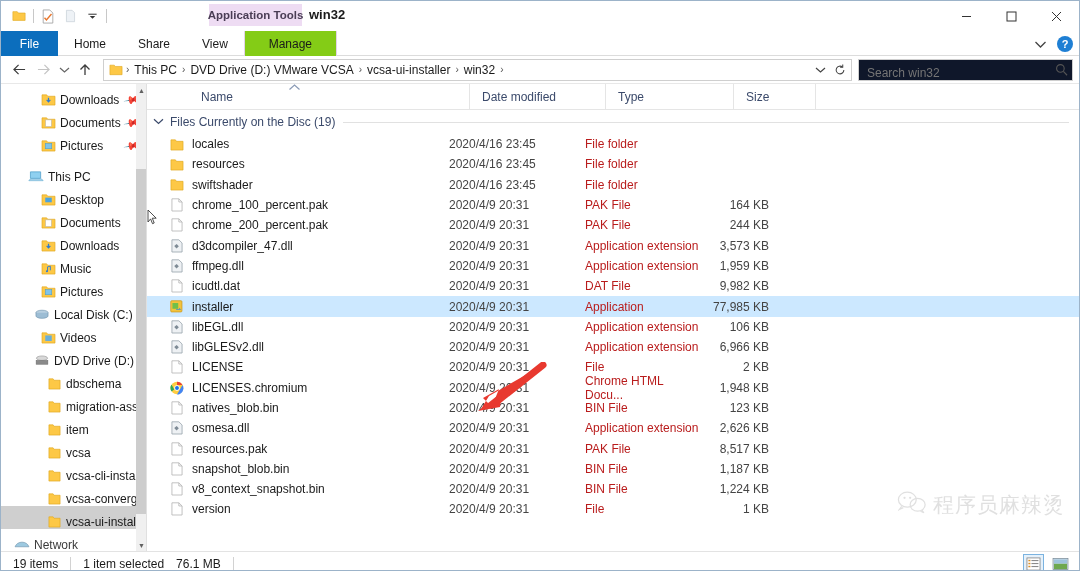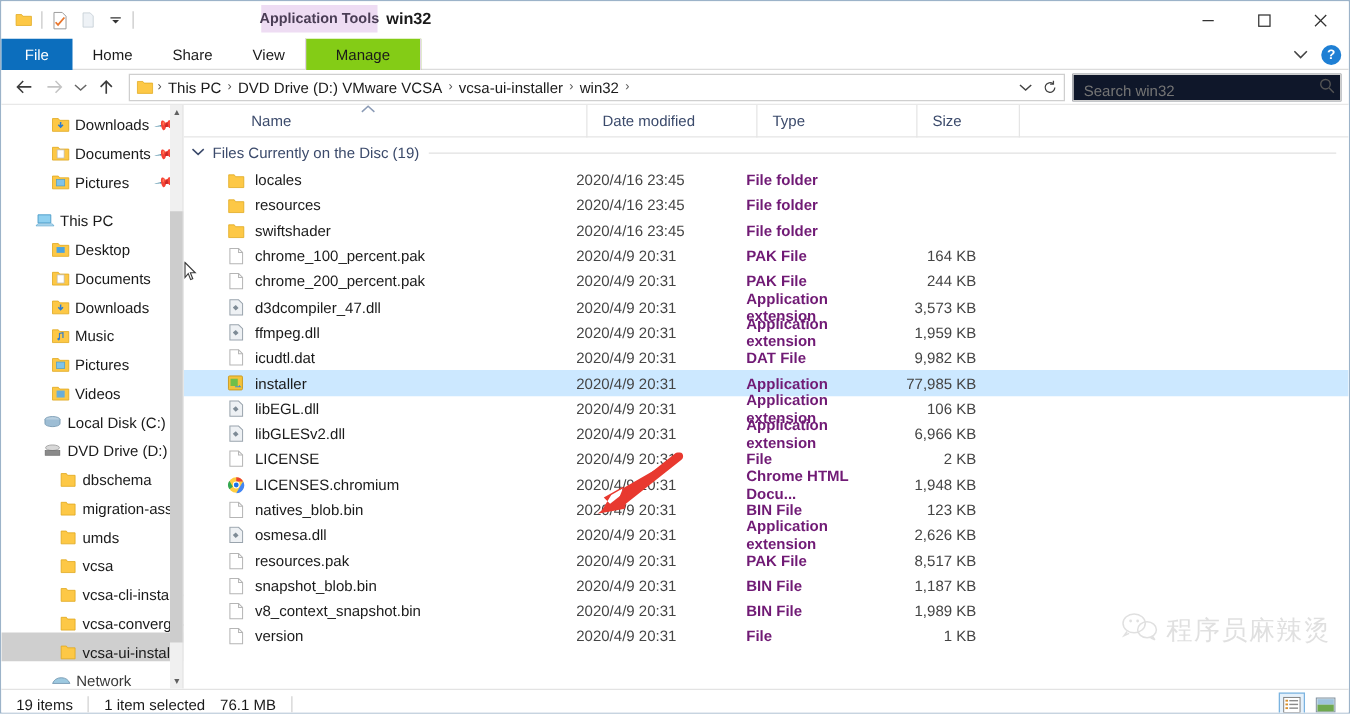--- a/index.html
+++ b/index.html
@@ -257,23 +257,23 @@
   .row {
     display: flex;
     height: 20.3px;
     align-items: center;
     font-size: 12px;
     color: #1a1a1a;
     position: relative;
   }
   .row.selected { background: #cce8ff; }
   .cell { display: flex; align-items: center; height: 20px; }
-  .cell.name { width: 290px; padding-left: 22px; margin-left: 12px; }
+  .cell.name { width: 290px; padding-left: 22px; }
   .cell.date { width: 136px; padding-left: 12px; color: #444; }
-  .cell.type { width: 128px; padding-left: 12px; color: #701a75; font-weight: bold; }
+  .cell.type { width: 128px; padding-left: 12px; color: #b91c1c; }
   .cell.size { width: 82px; padding-right: 14px; color: #444;
                justify-content: flex-end; }
   .file-ico {
     width: 16px; height: 16px; margin-right: 7px; flex-shrink: 0;
     display: flex; align-items: center; justify-content: center;
   }
 
   
   #statusbar {
     position: relative;
@@ -550,43 +550,43 @@
         <div class="navitem" style="padding-left:38px">
           <span class="nav-ico">
             <svg width="15" height="13" viewBox="0 0 16 14">
               <path d="M1 2h5l1.2 1.5H15V13H1z" fill="#fdc846" stroke="#e0a91f" stroke-width="0.7"></path>
               <rect x="4.5" y="5" width="7" height="5.5" fill="#7fc3ea" stroke="#4c9dc9" stroke-width="0.6"></rect>
             </svg>
           </span>
           <span>Pictures</span>
         </div>
 
+        <div class="navitem" style="padding-left:32px">
+          <span class="nav-ico">
+            <svg width="16" height="13" viewBox="0 0 17 14">
+              <ellipse cx="8.5" cy="5" rx="6.5" ry="2.6" fill="#b8cfe0" stroke="#6f93ad" stroke-width="0.7"></ellipse>
+              <path d="M2 5v3.5c0 1.4 2.9 2.6 6.5 2.6s6.5-1.2 6.5-2.6V5" fill="#9dbdd4" stroke="#6f93ad" stroke-width="0.7"></path>
+            </svg>
+          </span>
+          <span>Local Disk (C:)</span>
+        </div>
+
         <div class="navitem" style="padding-left:38px">
           <span class="nav-ico">
             <svg width="15" height="13" viewBox="0 0 16 14">
               <path d="M1 2h5l1.2 1.5H15V13H1z" fill="#fdc846" stroke="#e0a91f" stroke-width="0.7"></path>
               <rect x="4.5" y="4.8" width="7" height="6" fill="#6aaed8"></rect>
             </svg>
           </span>
           <span>Videos</span>
         </div>
 
         <div class="navitem" style="padding-left:32px">
           <span class="nav-ico">
             <svg width="16" height="13" viewBox="0 0 17 14">
-              <ellipse cx="8.5" cy="5" rx="6.5" ry="2.6" fill="#b8cfe0" stroke="#6f93ad" stroke-width="0.7"></ellipse>
-              <path d="M2 5v3.5c0 1.4 2.9 2.6 6.5 2.6s6.5-1.2 6.5-2.6V5" fill="#9dbdd4" stroke="#6f93ad" stroke-width="0.7"></path>
-            </svg>
-          </span>
-          <span>Local Disk (C:)</span>
-        </div>
-
-        <div class="navitem" style="padding-left:32px">
-          <span class="nav-ico">
-            <svg width="16" height="13" viewBox="0 0 17 14">
               <ellipse cx="8.5" cy="4.5" rx="6" ry="2.4" fill="#d8d8d8" stroke="#999" stroke-width="0.7"></ellipse>
               <rect x="2.2" y="7" width="12.6" height="4" fill="#8a8a8a" stroke="#6a6a6a" stroke-width="0.6"></rect>
             </svg>
           </span>
           <span>DVD Drive (D:) V</span>
         </div>
 
         <div class="navitem" style="padding-left:44px">
           <span class="nav-ico">
             <svg width="13" height="13" viewBox="0 0 14 14">
@@ -604,21 +604,21 @@
           </span>
           <span>migration-assis</span>
         </div>
 
         <div class="navitem" style="padding-left:44px">
           <span class="nav-ico">
             <svg width="13" height="13" viewBox="0 0 14 14">
               <path d="M1 2h4.5l1 1.5H13V13H1z" fill="#fdc846" stroke="#e0a91f" stroke-width="0.7"></path>
             </svg>
           </span>
-          <span>umds</span>
+          <span>item</span>
         </div>
 
         <div class="navitem" style="padding-left:44px">
           <span class="nav-ico">
             <svg width="13" height="13" viewBox="0 0 14 14">
               <path d="M1 2h4.5l1 1.5H13V13H1z" fill="#fdc846" stroke="#e0a91f" stroke-width="0.7"></path>
             </svg>
           </span>
           <span>vcsa</span>
         </div>
@@ -643,21 +643,21 @@
 
         <div class="navitem selected" style="padding-left:44px">
           <span class="nav-ico">
             <svg width="13" height="13" viewBox="0 0 14 14">
               <path d="M1 2h4.5l1 1.5H13V13H1z" fill="#fdc846" stroke="#e0a91f" stroke-width="0.7"></path>
             </svg>
           </span>
           <span>vcsa-ui-installe</span>
         </div>
 
-        <div class="navitem" style="padding-left:39px;color:#3a3a3a">
+        <div class="navitem" style="padding-left:12px;color:#3a3a3a">
           <span class="nav-ico">
             <svg width="16" height="12" viewBox="0 0 17 13">
               <path d="M1 9.5c1-3 3.8-5 7.5-5s6.5 2 7.5 5z" fill="#9dc9e0" stroke="#6f93ad" stroke-width="0.7"></path>
             </svg>
           </span>
           <span>Network</span>
         </div>
 
       </div>
 
@@ -958,21 +958,21 @@
             <span class="file-ico">
               <svg width="12" height="14" viewBox="0 0 13 15">
                   <path d="M1 0.8h7.5L12 4.2V14H1z" fill="#fff" stroke="#b5b5b5" stroke-width="0.9"></path>
                   <path d="M8.5 0.8v3.4H12" fill="none" stroke="#b5b5b5" stroke-width="0.9"></path>
                 </svg>
             </span>
             <span>v8_context_snapshot.bin</span>
           </div>
           <div class="cell date">2020/4/9 20:31</div>
           <div class="cell type">BIN File</div>
-          <div class="cell size">1,989 KB</div>
+          <div class="cell size">1,224 KB</div>
         </div>
 
         <div class="row">
           <div class="cell name">
             <span class="file-ico">
               <svg width="12" height="14" viewBox="0 0 13 15">
                   <path d="M1 0.8h7.5L12 4.2V14H1z" fill="#fff" stroke="#b5b5b5" stroke-width="0.9"></path>
                   <path d="M8.5 0.8v3.4H12" fill="none" stroke="#b5b5b5" stroke-width="0.9"></path>
                 </svg>
             </span>

